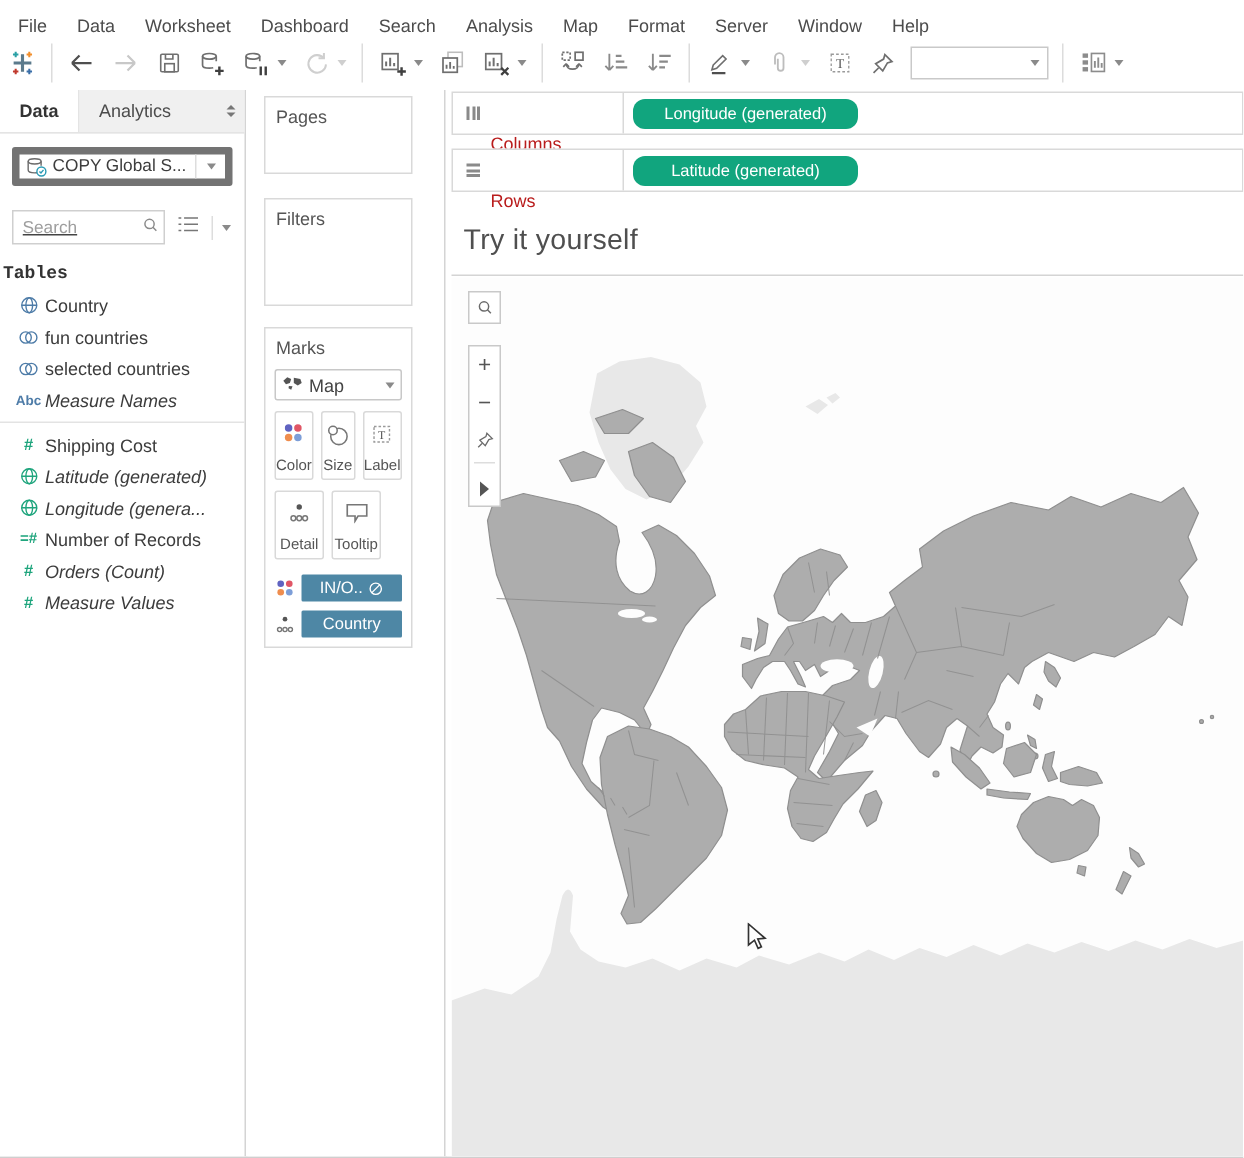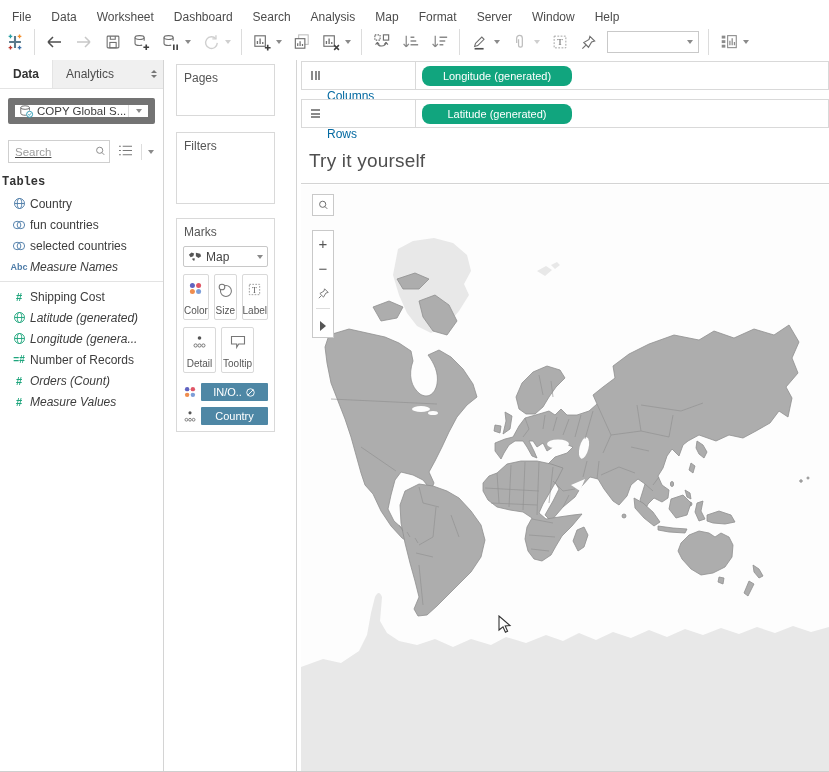--- a/index.html
+++ b/index.html
@@ -22,21 +22,21 @@
   .caret.dis { border-top-color:#cfcfcf; }
   .tb-combo { width:92px; height:22px; border:1px solid #c9c9c9; background:#fff; display:flex; align-items:center; justify-content:flex-end; margin:0 4px; }
   
   .datapane { position:absolute; top:60px; left:0; width:164px; bottom:0; border-right:1px solid #d4d4d4; background:#fff; }
   .tabrow { display:flex; height:29px; background:#f0f0f0; border-bottom:1px solid #e4e4e4; align-items:stretch; }
   .tab { font-size:12px; line-height:29px; padding:0 13px; color:#4c4c4c; }
   .tab.active { background:#fff; font-weight:bold; color:#333; border-right:1px solid #e4e4e4; }
   .tab-caret { margin-left:auto; width:18px; display:flex; flex-direction:column; align-items:center; justify-content:center; gap:2px; }
   .tri-up { width:0;height:0;border-left:3px solid transparent;border-right:3px solid transparent;border-bottom:3.5px solid #777; }
   .tri-dn { width:0;height:0;border-left:3px solid transparent;border-right:3px solid transparent;border-top:3.5px solid #777; }
-  .dsbox { margin:9px 8px 0 8px; height:26px; border:7px solid #737373; border-radius:2px; display:flex; align-items:center; background:#fff; }
+  .dsbox { margin:9px 8px 0 8px; height:26px; border:5px solid #737373; border-radius:2px; display:flex; align-items:center; background:#fff; }
   .dsbox .dslabel { flex:1; font-size:11.5px; color:#3d3d3d; white-space:nowrap; overflow:hidden; }
   .dsbox .dscaret { width:20px; align-self:stretch; border-left:1px solid #ddd; display:flex; align-items:center; justify-content:center; }
   .searchrow { display:flex; align-items:center; margin:16px 4px 0 8px; }
   .searchwrap { position:relative; width:102px; }
   .searchwrap input { width:102px; height:23px; border:1px solid #cfcfcf; font-size:11.5px; padding:2px 20px 2px 6px; color:#444; font-family:"Liberation Sans",sans-serif; outline:none;text-decoration:underline; }
   .searchwrap input::placeholder { color:#9d9d9d; }
   .search-mag { position:absolute; right:3px; top:4px; }
   .listicon { margin-left:8px; }
   .minisep { width:1px; height:16px; background:#ddd; margin:0 6px 0 8px; }
   .tables-hdr { margin:12px 0 4px 2px; font-size:12px; font-weight:bold; color:#333;font-family:Liberation Mono, monospace; }
@@ -62,21 +62,21 @@
   .mbtn .mlabel { font-size:10px; color:#555; }
   .pillrow { display:flex; align-items:center; gap:5px; margin:6px 6px 0 7px; }
   .pill-blue { flex:1; height:18px; border-radius:1px; background:#4e87a5; color:#fff; font-size:11px; display:flex; align-items:center; justify-content:center; gap:3px; }
   .marks-pills { margin-top:10px; }
   
   .viewpane { position:absolute; top:60px; left:298px; right:0; bottom:0; background:#fff; }
   .shelf { position:absolute; left:3px; right:0; height:29px; border:1px solid #d9d9d9; display:flex; align-items:center; background:#fff; }
   .shelf.columns { top:1px; }
   .shelf.rows { top:39px; }
   .shelf-labelzone { width:114px; align-self:stretch; border-right:1px solid #d9d9d9; display:flex; align-items:center; padding-left:9px; gap:7px; }
-  .shelf-label { font-size:12px; color:#0369a1;margin-top:41px; }
+  .shelf-label { font-size:12px; color:#b91c1c;margin-top:41px; }
   .pill-green { margin-left:6px; width:150px; height:20px; border-radius:8px; background:#11a57e; color:#fff; font-size:11px; display:flex; align-items:center; justify-content:center; }
   .colbars { display:flex; gap:1.5px; align-items:flex-end; }
   .colbars i { width:2px; height:9px; background:#8a8a8a; }
   .rowbars { display:flex; flex-direction:column; gap:1.5px; }
   .rowbars i { width:9px; height:2px; background:#8a8a8a; }
   .titlezone { position:absolute; top:79px; left:3px; right:0; height:45px; border-bottom:1px solid #d4d4d4; display:flex; align-items:center; }
   .sheet-title { font-size:19px; color:#4f4f4f; padding-left:8px; letter-spacing:.2px; }
   .mapzone { position:absolute; top:125px; left:3px; right:0; bottom:0; background:#fdfdfd; overflow:hidden; }
   .map-search { position:absolute; left:11px; top:9px; width:22px; height:22px; border:1px solid #c9c9c9; background:#fff; display:flex; align-items:center; justify-content:center; z-index:5; }
   .map-zoomctl { position:absolute; left:11px; top:45px; width:22px; height:108px; border:1px solid #c9c9c9; background:#fff; z-index:5; display:flex; flex-direction:column; align-items:center; }

